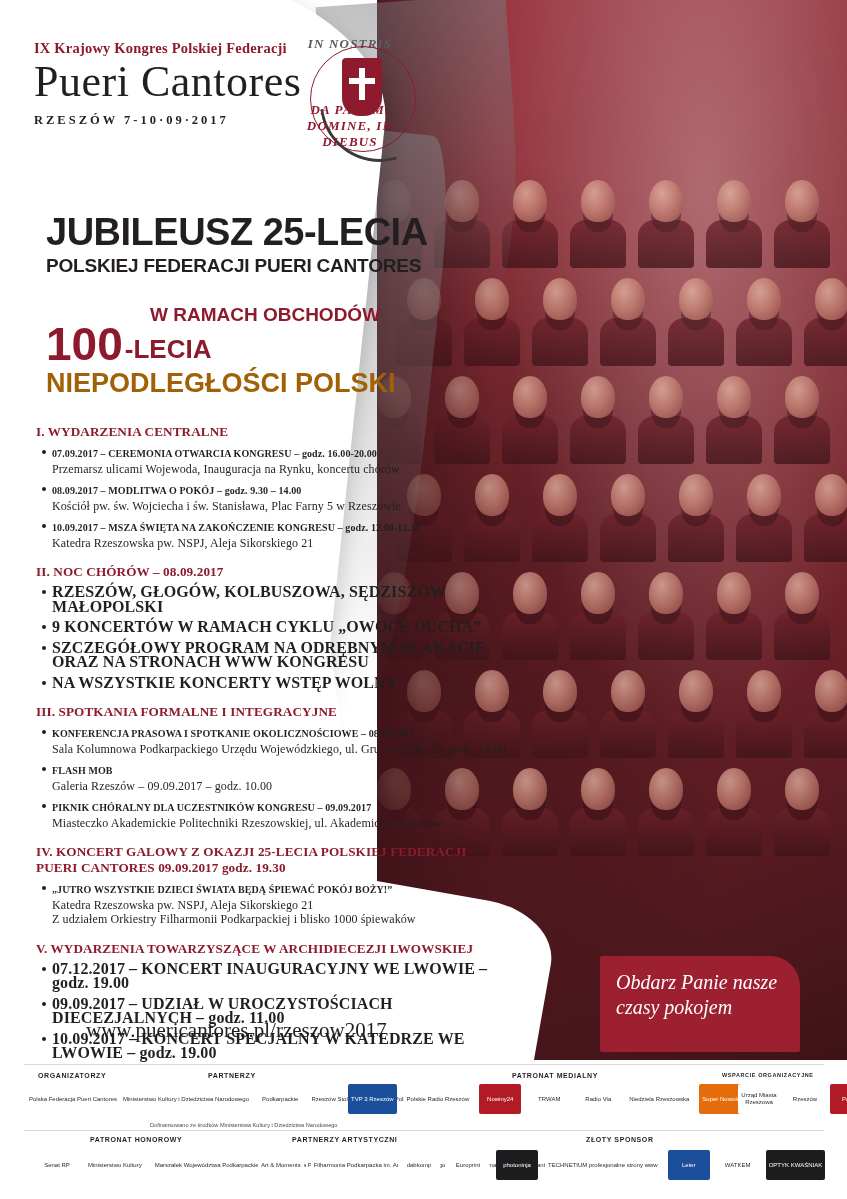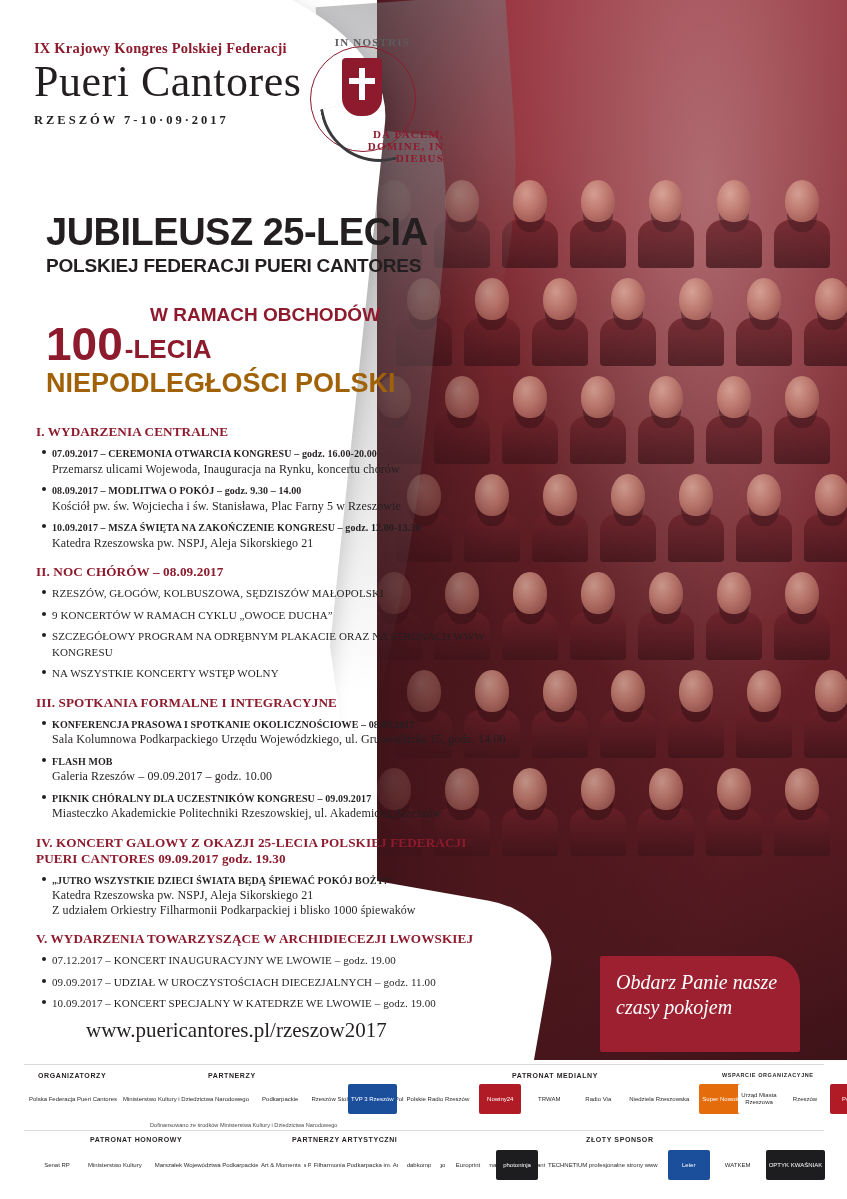--- a/index.html
+++ b/index.html
@@ -104,25 +104,25 @@
   }
   .logo-shield:after{
     content:"";position:absolute;left:7px;top:20px;width:26px;height:6px;background:#fff;
   }
   .logo-hook{
     position:absolute;left:36px;top:66px;width:62px;height:62px;
     border-left:3px solid #3a3a3c;border-bottom:3px solid #3a3a3c;
     border-radius:0 0 0 60px;transform:rotate(-12deg);
   }
   .logo-text-top,.logo-text-bot{
-    position:absolute;width:120px;text-align:right;font-size:11px;letter-spacing:1.2px;
-    color:#5b5b5f;font-weight:bold;
+    position:absolute;width:120px;text-align:center;font-size:13px;letter-spacing:1.2px;
+    color:#5b5b5f;font-weight:bold;font-style:italic;
   }
   .logo-text-top{top:0;}
-  .logo-text-bot{bottom:2px;color:#8d1b2d;margin-left:34px;}
+  .logo-text-bot{bottom:16px;color:#8d1b2d;}
 
   
   .titles{position:absolute;left:46px;top:212px;width:420px;}
   .t-jubileusz{
     font-family:"Liberation Sans", sans-serif;font-weight:bold;font-size:38px;line-height:40px;
     color:#231f20;letter-spacing:-.5px;
   }
   .t-federacji{
     font-family:"Liberation Sans", sans-serif;font-weight:bold;font-size:19px;line-height:24px;
     color:#231f20;margin-top:2px;letter-spacing:-.2px;
@@ -153,21 +153,21 @@
   }
   .sec-head.first{margin-top:0;}
   ul.items{list-style:none;margin:0;padding:0 0 0 16px;}
   ul.items li{position:relative;margin:0 0 6px 0;line-height:14.5px;}
   ul.items li:before{
     content:"";position:absolute;left:-10px;top:5px;width:4px;height:4px;border-radius:50%;
     background:#231f20;
   }
   .it-main{font-size:10px;font-weight:bold;letter-spacing:.1px;}
   .it-sub{font-size:12px;font-weight:normal;display:block;letter-spacing:.1px;}
-  .it-plain{font-size:11px;font-weight:normal;letter-spacing:.1px;}
+  .it-plain{font-size:16px;font-weight:bold;letter-spacing:.1px;}
 
   
   .url{
     position:absolute;left:86px;top:1018px;font-size:21px;color:#231f20;
     font-family:"Liberation Serif", serif;
   }
 
   
   .motto{
     position:absolute;left:600px;top:956px;width:200px;height:96px;

